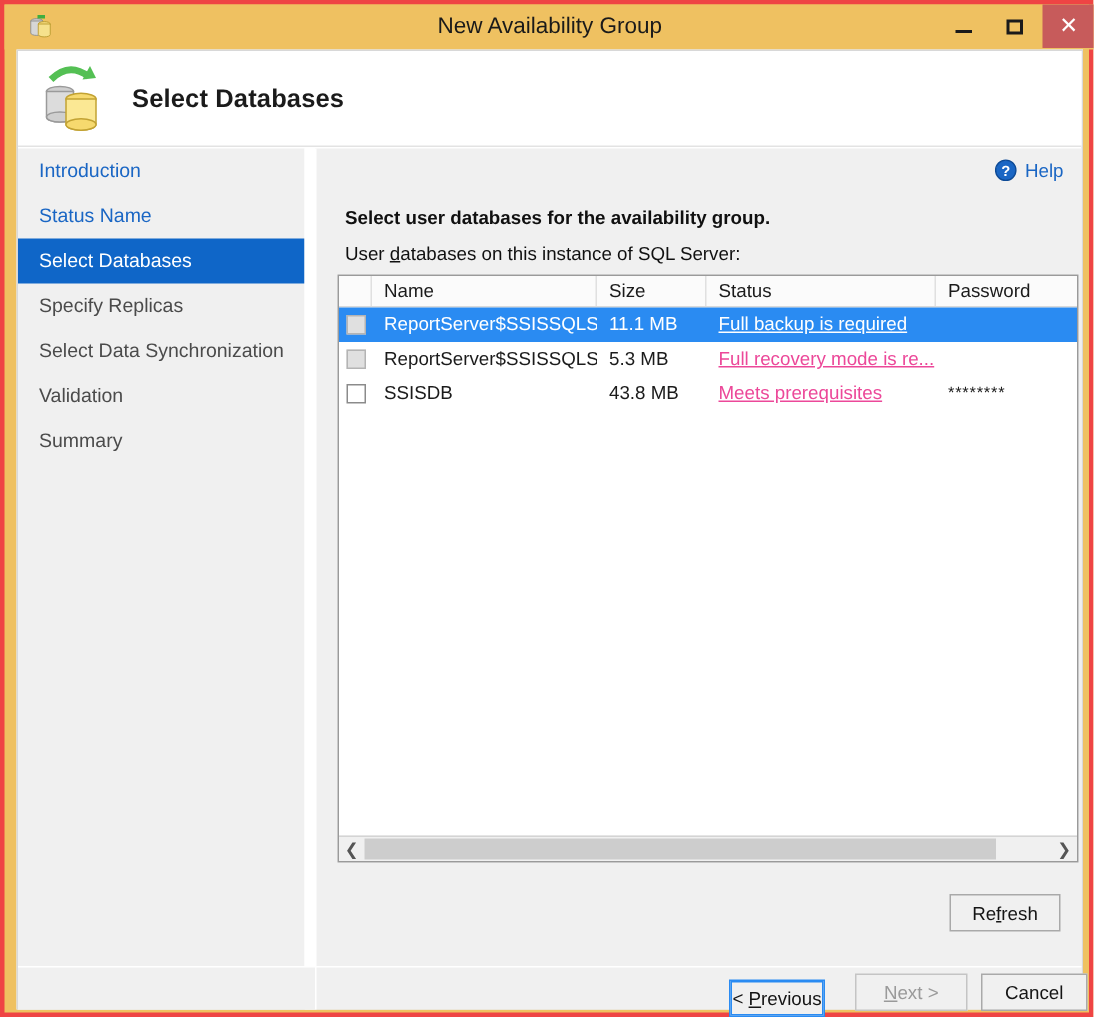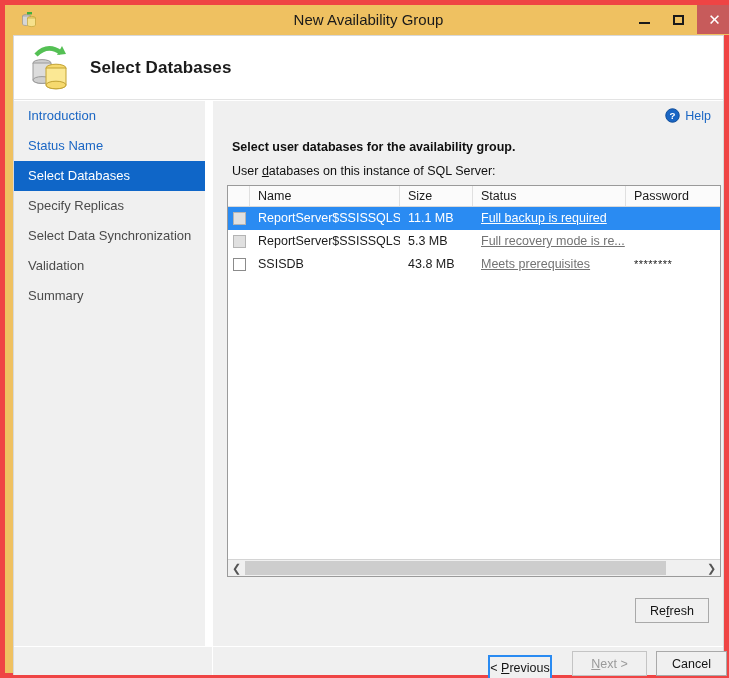--- a/index.html
+++ b/index.html
@@ -9,21 +9,21 @@
     font-size: 12px;
     background: #ffffff;
     overflow: hidden;
   }
 
   
   #window {
     position: relative;
     width: 729px; height: 678px;
     background: #efc161;
-    border: 5px solid #ef4444;
+    border: 3px solid #ef4444;
   }
 
   
   #titlebar {
     position: absolute; left: 0; top: 0;
     width: 727px; height: 30px;
     background: #efc161;
     display: flex; align-items: center;
   }
   #app-icon {
@@ -166,21 +166,21 @@
 
   .cbox {
     width: 13px; height: 13px;
     border: 1px solid #8b8b8b;
     background: #ffffff;
     display: inline-block;
   }
   .cbox.disabled { background: #e0e0e0; border-color: #b4b4b4; }
 
   .status-link {
-    color: #737373; text-decoration: underline; cursor: pointer;
+    color: #ec4899; text-decoration: underline; cursor: pointer;
   }
   .row.selected .status-link { color: #ffffff; }
   .pw-mask { letter-spacing: .5px; font-size: 11px; color: #1b1b1b; }
 
   
   #hscroll {
     position: absolute; left: 0; bottom: 0;
     width: 492px; height: 17px;
     background: #f0f0f0;
     border-top: 1px solid #d4d4d4;

